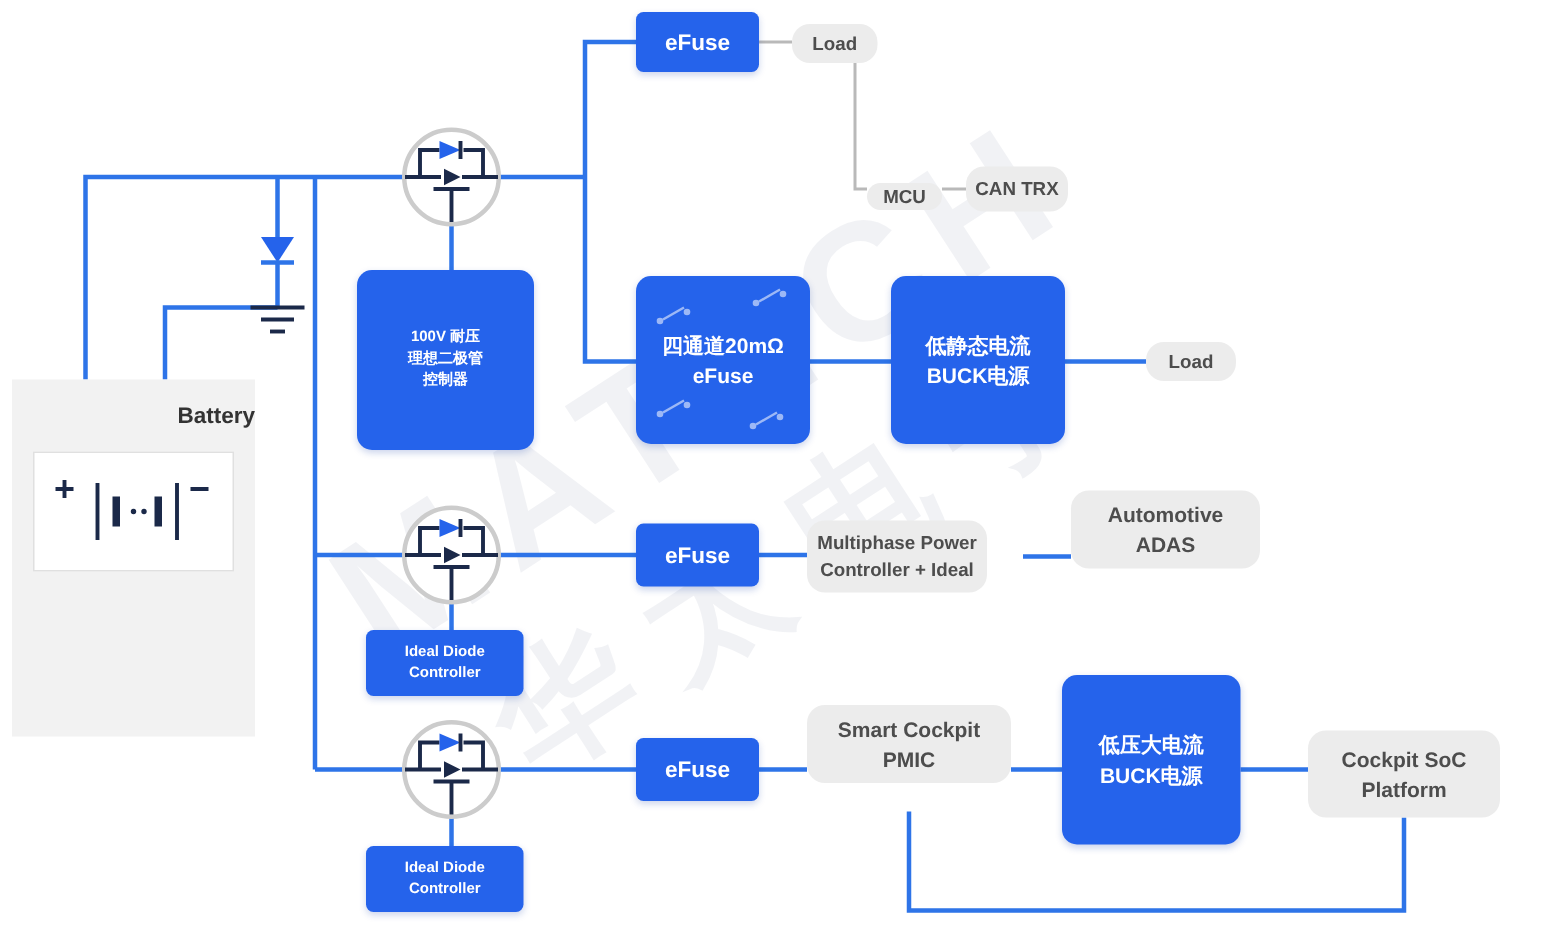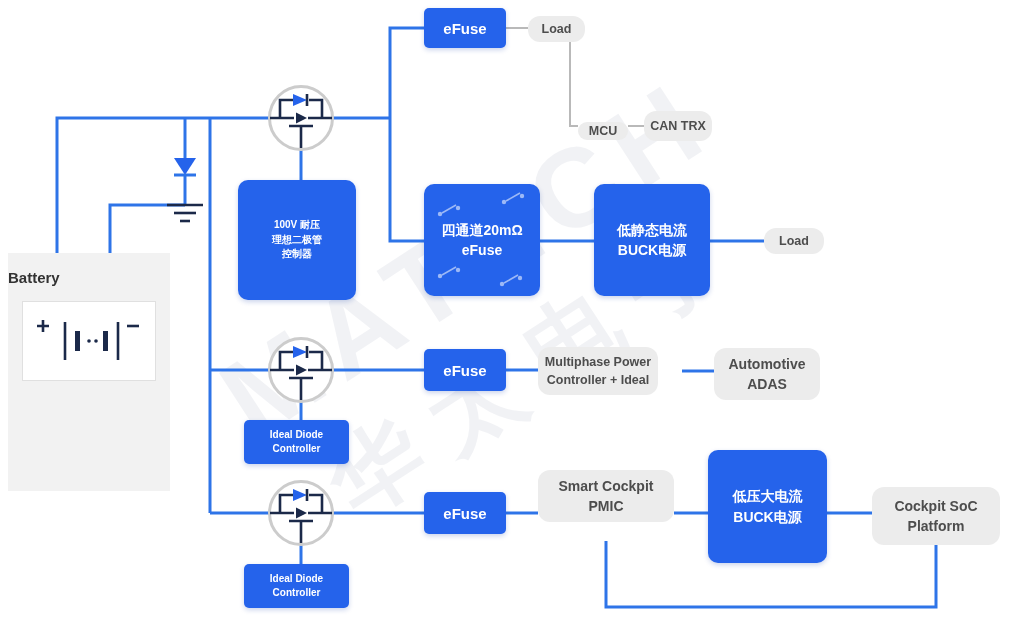--- a/index.html
+++ b/index.html
@@ -18,21 +18,21 @@
   .wires{position:absolute;left:0;top:0;z-index:1}
   .wb{stroke:var(--wire-blue);stroke-width:3;fill:none}
   .wg{stroke:var(--wire-gray);stroke-width:2;fill:none}
   .mosfet{position:absolute;width:68px;height:68px;z-index:2}
   .mos-ring{fill:#fff;stroke:#cccccc;stroke-width:3}
   .navy{stroke:var(--navy);stroke-width:2.6;fill:none}
   .navy-f{fill:var(--navy)}
   .blue-f{fill:var(--accent)}
   .blue-s{stroke:var(--wire-blue);stroke-width:3;fill:none}
   .panel{position:absolute;left:8px;top:253px;width:162px;height:238px;background:var(--panel);z-index:2}
-  .panel-title{position:absolute;left:0;top:16px;width:100%;text-align:left;font-weight:bold;font-size:15px;color:#333}
+  .panel-title{position:absolute;left:0;top:16px;width:100%;text-align:right;font-weight:bold;font-size:15px;color:#333}
   .batt-sym{position:absolute;left:14px;top:48px;width:134px;height:80px;background:#fff;border:1px solid #e0e0e0}
   .gnd-asm{position:absolute;left:160px;top:112px;width:50px;height:130px;z-index:2}
   .switches{position:absolute;left:0;top:0;width:100%;height:100%;opacity:.55}
   .sw{stroke:#fff;stroke-width:1.6;fill:none}
   .swd{fill:#fff}
   .qtext{position:relative;z-index:1}
   .watermark{position:absolute;left:110px;top:50px;width:780px;height:520px;display:flex;flex-direction:column;
              align-items:center;justify-content:center;transform:rotate(-33deg);
              color:rgba(115,130,160,0.10);font-weight:bold;z-index:0;pointer-events:none;white-space:nowrap}
   .watermark .lat{font-size:112px;letter-spacing:14px}
@@ -191,21 +191,21 @@
   <div>Load</div>
 </div>
 
 <div class="box box-blue sm fs15" style="left:424px;top:349px;width:82px;height:42px">
   <div>eFuse</div>
 </div>
 <div class="box box-gray fs12 lh" style="left:538px;top:347px;width:120px;height:48px">
   <div>Multiphase Power</div>
   <div>Controller + Ideal</div>
 </div>
-<div class="box box-gray fs14 lh" style="left:714px;top:348px;width:106px;height:52px">
+<div class="box box-gray fs14 lh" style="left:714px;top:327px;width:126px;height:52px">
   <div>Automotive</div>
   <div>ADAS</div>
 </div>
 <div class="box box-blue sm fs13 lh" style="left:244px;top:420px;width:105px;height:44px">
   <div>Ideal Diode</div>
   <div>Controller</div>
 </div>
 
 <div class="box box-blue sm fs15" style="left:424px;top:492px;width:82px;height:42px">
   <div>eFuse</div>

